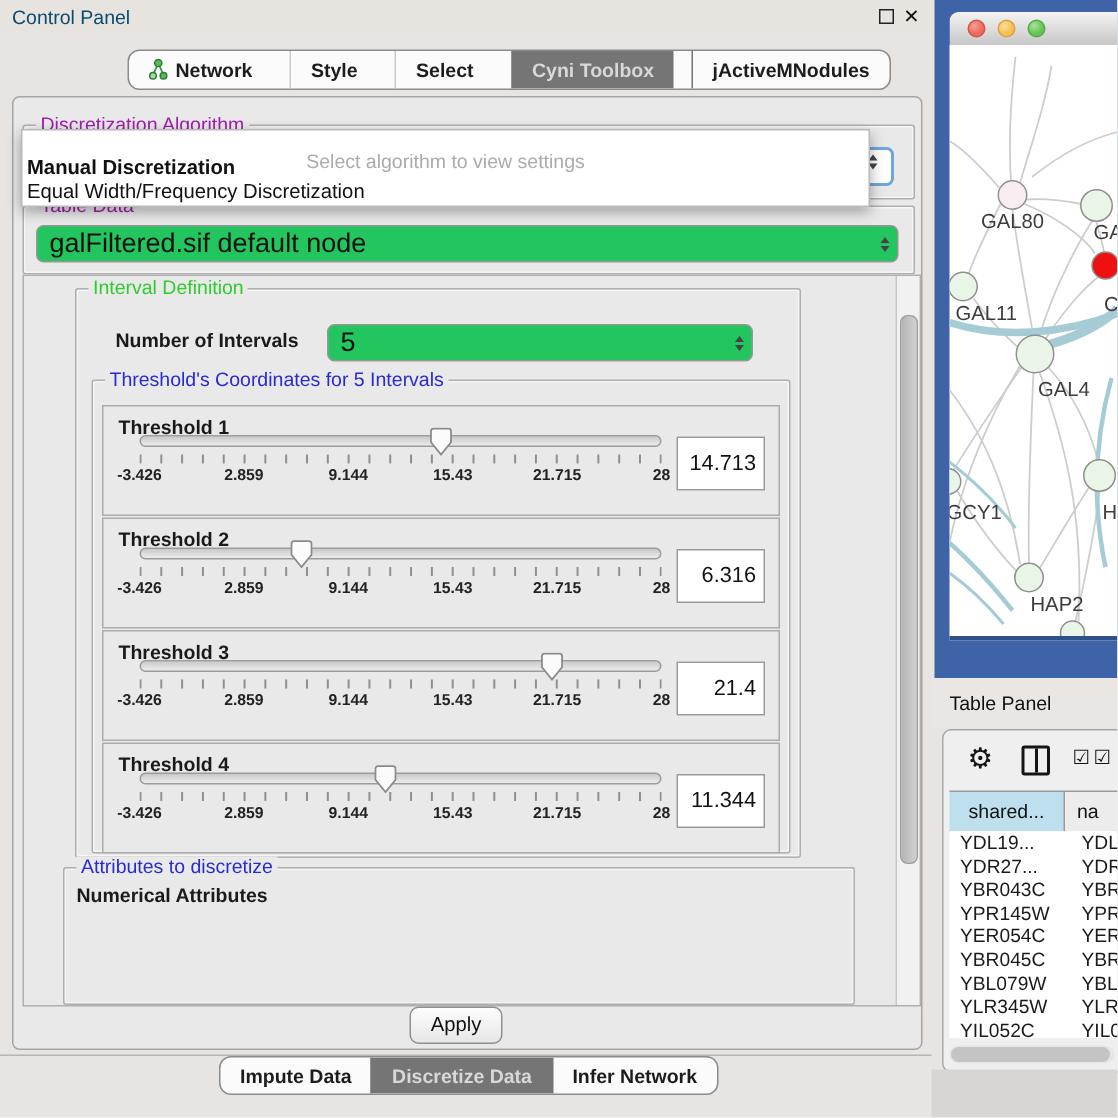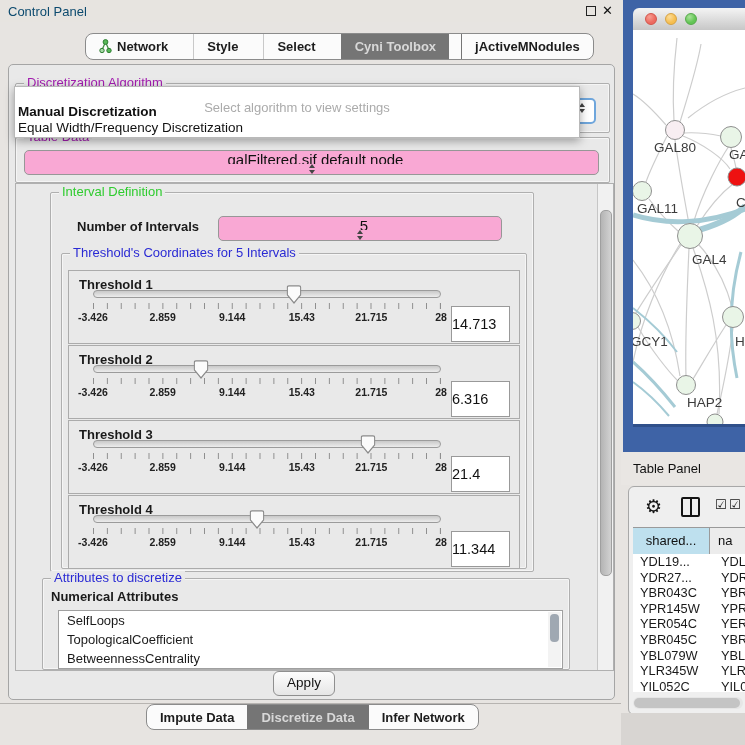--- a/index.html
+++ b/index.html
@@ -29,22 +29,22 @@
   .glabel.gray{color:#a21caf;}
   .glabel.green{color:#2FCC2F;}
   .glabel.blue{color:#2A2AD4;}
   
   .algo-group{left:6px;top:18px;width:593px;height:48px;}
   .combo-fragment{position:absolute;right:13px;top:14px;width:40px;height:22px;background:#fff;
                   border:2px solid #6FA6DC;border-radius:5px;}
   .combo-fragment .spin{position:absolute;right:4px;top:3px;}
   
   .td-group{left:6px;top:72px;width:593px;height:44px;}
-  .combo{position:absolute;background:#f9a8d4;border:1px solid #979797;border-radius:5px;display:flex;
-         align-items:center;font-size:15px;color:#111;flex-direction:column;}
+  .combo{position:absolute;background:#22c55e;border:1px solid #979797;border-radius:5px;display:flex;
+         align-items:center;font-size:18px;color:#111;}
   .combo .ctext{padding-left:8px;flex:1;overflow:hidden;white-space:nowrap;}
   .spin{display:flex;flex-direction:column;align-items:center;gap:2px;width:16px;}
   .arr-up{width:0;height:0;border-left:3.5px solid transparent;border-right:3.5px solid transparent;border-bottom:4.5px solid #444;}
   .arr-dn{width:0;height:0;border-left:3.5px solid transparent;border-right:3.5px solid transparent;border-top:4.5px solid #444;}
   .td-combo{left:8px;top:12px;right:10px;height:23px;}
   
   .algo-popup{position:absolute;left:14px;top:86px;width:564px;height:50px;background:#fff;
               border:1px solid #B9B9B9;box-shadow:0 3px 9px rgba(0,0,0,.35);z-index:40;}
   .popup-hint{position:absolute;left:0;right:0;top:2px;text-align:center;font-size:13px;color:#ABABAB;margin-top:11px;}
   .popup-opt1{position:absolute;left:3px;top:17px;font-size:13.5px;font-weight:bold;color:#111;}
@@ -56,21 +56,21 @@
   .v-thumb{position:absolute;left:2px;width:10px;top:26px;height:364px;border-radius:5px;
            background:linear-gradient(to right,#B4B4B4,#D2D2D2);border:1px solid #9F9F9F;}
   
   .interval-group{left:34px;top:8px;width:482px;height:378px;}
   .ni-label{position:absolute;left:26px;top:26px;font-size:13px;font-weight:bold;}
   .ni-combo{left:167px;top:23px;width:282px;height:23px;}
   .thresh-group{left:10px;top:60px;width:464px;height:314px;}
   .thresh-box{position:absolute;left:6px;width:450px;height:72px;border:1px solid #ABABAB;background:#E9E9E9;}
   .t-label{position:absolute;left:10px;top:6px;font-size:13px;font-weight:bold;}
   .t-value{position:absolute;right:9px;top:20px;width:52px;height:34px;background:#fff;border:1px solid #999;
-           font-size:14.5px;line-height:34px;padding-right:5px;box-sizing:content-box;color:#111;margin-top:15px;}
+           font-size:14.5px;line-height:34px;text-align:right;padding-right:5px;box-sizing:content-box;color:#111;}
   .slider{position:absolute;left:24px;right:78px;top:14px;height:40px;}
   .track{position:absolute;left:0;right:0;top:5px;height:6px;border:1px solid #9B9B9B;border-radius:4px;
          background:linear-gradient(#C9C9C9,#ECECEC);}
   .thumb-pos{position:absolute;top:0;width:15px;height:19px;transform:translateX(-50%);}
   .ticks{position:absolute;left:0;right:0;top:18px;height:6px;border-right:1px solid #8F8F8F;
          background-image:linear-gradient(to right,#8F8F8F 1px,transparent 1px);background-size:4% 100%;}
   .tlabels{position:absolute;left:0;right:0;top:26px;height:12px;}
   .tl{position:absolute;font-size:10.5px;font-weight:bold;color:#222;transform:translateX(-50%);white-space:nowrap;}
   
   .attrs-group{left:26px;top:394px;width:526px;height:90px;text-decoration:underline;}
@@ -274,28 +274,20 @@
               </div>
             </div>
             <div class="t-value">11.344</div>
           </div>
         </div>
       </div>
 
       <div class="tgroup attrs-group">
         <span class="glabel blue">Attributes to discretize</span>
         <span class="na-label">Numerical Attributes</span>
-        <div class="attr-list">
-          <div class="attr-item">SelfLoops</div>
-          <div class="attr-item">TopologicalCoefficient</div>
-          <div class="attr-item">BetweennessCentrality</div>
-          <div class="list-sb">
-              <div class="list-sb-thumb"></div>
-            </div>
-        </div>
       </div>
 
       <div class="v-scrollbar">
         <div class="v-thumb"></div>
       </div>
     </div>
 
     <div class="apply-btn">Apply</div>
   </div>
 

